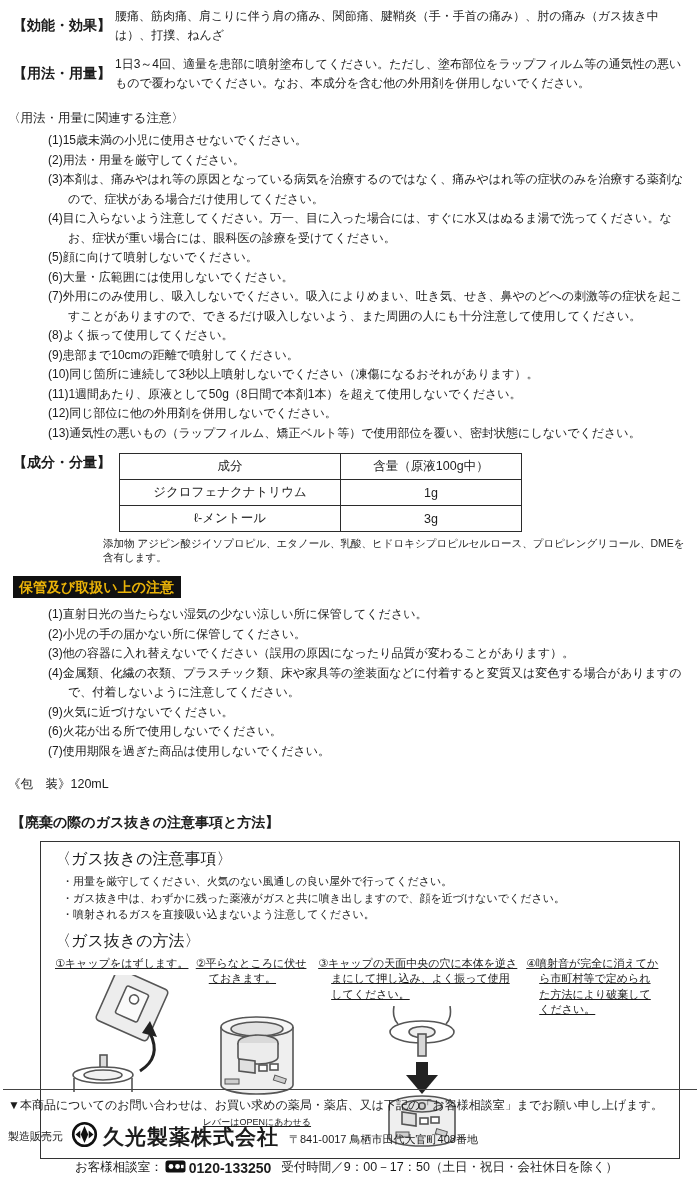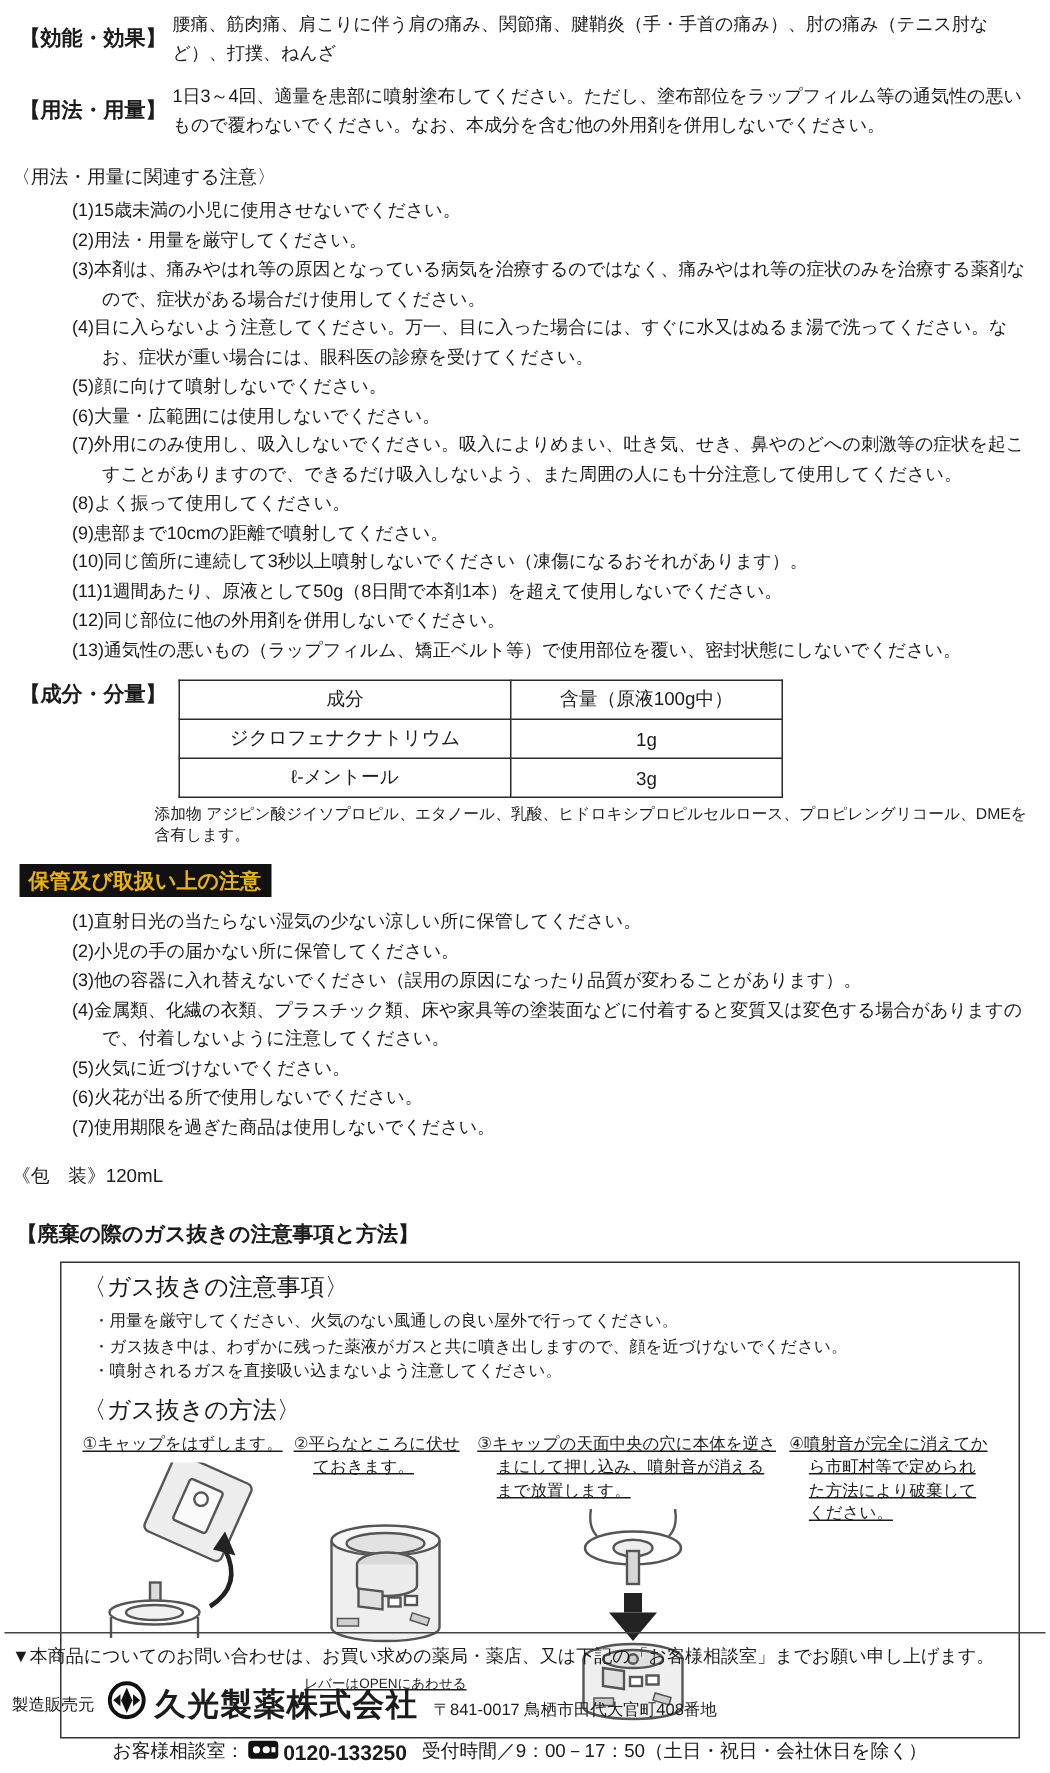--- a/index.html
+++ b/index.html
@@ -61,21 +61,21 @@
   .phone-icon{margin:0 3px 0 2px;}
   .phone-num{font-weight:bold;font-size:14px;margin-right:10px;}
 </style>
 </head>
 <body>
 
 <div class="content">
 
   <div class="flex-row">
     <span class="sec-label">【効能・効果】</span>
-    <span class="sec-body">腰痛、筋肉痛、肩こりに伴う肩の痛み、関節痛、腱鞘炎（手・手首の痛み）、肘の痛み（テニス肘など）、打撲、ねんざ</span>
+    <span class="sec-body">腰痛、筋肉痛、肩こりに伴う肩の痛み、関節痛、腱鞘炎（手・手首の痛み）、肘の痛み（ガス抜き中は）、打撲、ねんざ</span>
   </div>
 
   <div class="flex-row">
     <span class="sec-label">【用法・用量】</span>
     <span class="sec-body">1日3～4回、適量を患部に噴射塗布してください。ただし、塗布部位をラップフィルム等の通気性の悪いもので覆わないでください。なお、本成分を含む他の外用剤を併用しないでください。</span>
   </div>
 
   <div class="sub-title">〈用法・用量に関連する注意〉</div>
   <div class="nlist">
     <p>(1)15歳未満の小児に使用させないでください。</p>
@@ -117,21 +117,21 @@
   <div class="additive-note">添加物 アジピン酸ジイソプロピル、エタノール、乳酸、ヒドロキシプロピルセルロース、プロピレングリコール、DMEを含有します。</div>
 
   <div>
     <span class="black-badge">保管及び取扱い上の注意</span>
   </div>
   <div class="nlist">
     <p>(1)直射日光の当たらない湿気の少ない涼しい所に保管してください。</p>
     <p>(2)小児の手の届かない所に保管してください。</p>
     <p>(3)他の容器に入れ替えないでください（誤用の原因になったり品質が変わることがあります）。</p>
     <p>(4)金属類、化繊の衣類、プラスチック類、床や家具等の塗装面などに付着すると変質又は変色する場合がありますので、付着しないように注意してください。</p>
-    <p>(5)火気に近づけないでください。</p>
+    <p>(9)火気に近づけないでください。</p>
     <p>(6)火花が出る所で使用しないでください。</p>
     <p>(7)使用期限を過ぎた商品は使用しないでください。</p>
   </div>
 
   <div class="hoso-line">
     <span>《包　装》</span><span>120mL</span>
   </div>
 
   <div class="haiki-title">【廃棄の際のガス抜きの注意事項と方法】</div>
 
@@ -178,21 +178,21 @@
             <rect x="48" y="52" width="8" height="6" fill="#fff"></rect>
             <rect x="59" y="51" width="8" height="6" fill="#fff"></rect>
           </g>
           <rect x="14" y="66" width="14" height="5" fill="#cfcfcf" stroke="#555" stroke-width="1"></rect>
           <rect x="63" y="64" width="12" height="5" fill="#cfcfcf" stroke="#555" stroke-width="1" transform="rotate(18 69 66)"></rect>
         </svg>
         <div class="illus-caption">レバーはOPENにあわせる</div>
       </div>
 
       <div class="step step3">
-        <p class="step-text">③キャップの天面中央の穴に本体を逆さまにして押し込み、噴射音が消えるまで放置します。</p>
+        <p class="step-text">③キャップの天面中央の穴に本体を逆さまにして押し込み、よく振って使用してください。</p>
         <svg class="illus" width="140" height="142" viewBox="0 0 140 142">
           <path d="M42 0 Q40 12 46 18 M98 0 Q100 12 94 18" fill="none" stroke="#555" stroke-width="1.6"></path>
           <g stroke="#555" stroke-width="1.6" fill="#fff">
             <ellipse cx="70" cy="26" rx="32" ry="11"></ellipse>
             <ellipse cx="70" cy="26" rx="13" ry="5.5" fill="#eee"></ellipse>
             <rect x="66" y="28" width="8" height="22" fill="#d7d7d7"></rect>
           </g>
           <rect x="64" y="56" width="12" height="13" fill="#222"></rect>
           <polygon points="54,69 86,69 70,88" fill="#222"></polygon>
           <g stroke="#555" stroke-width="1.6" fill="#f2f2f2">

